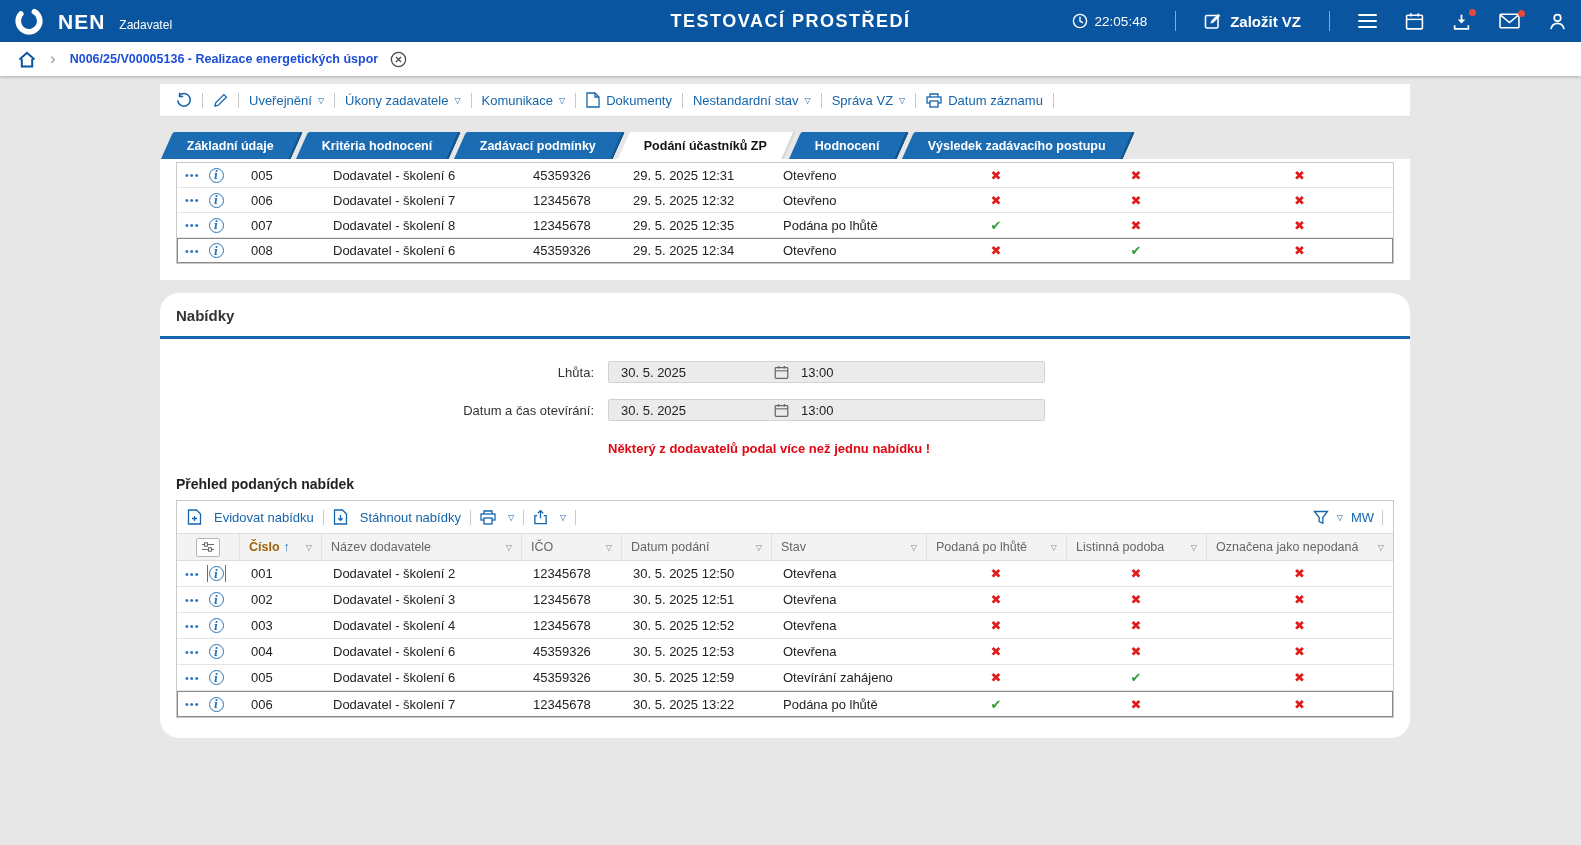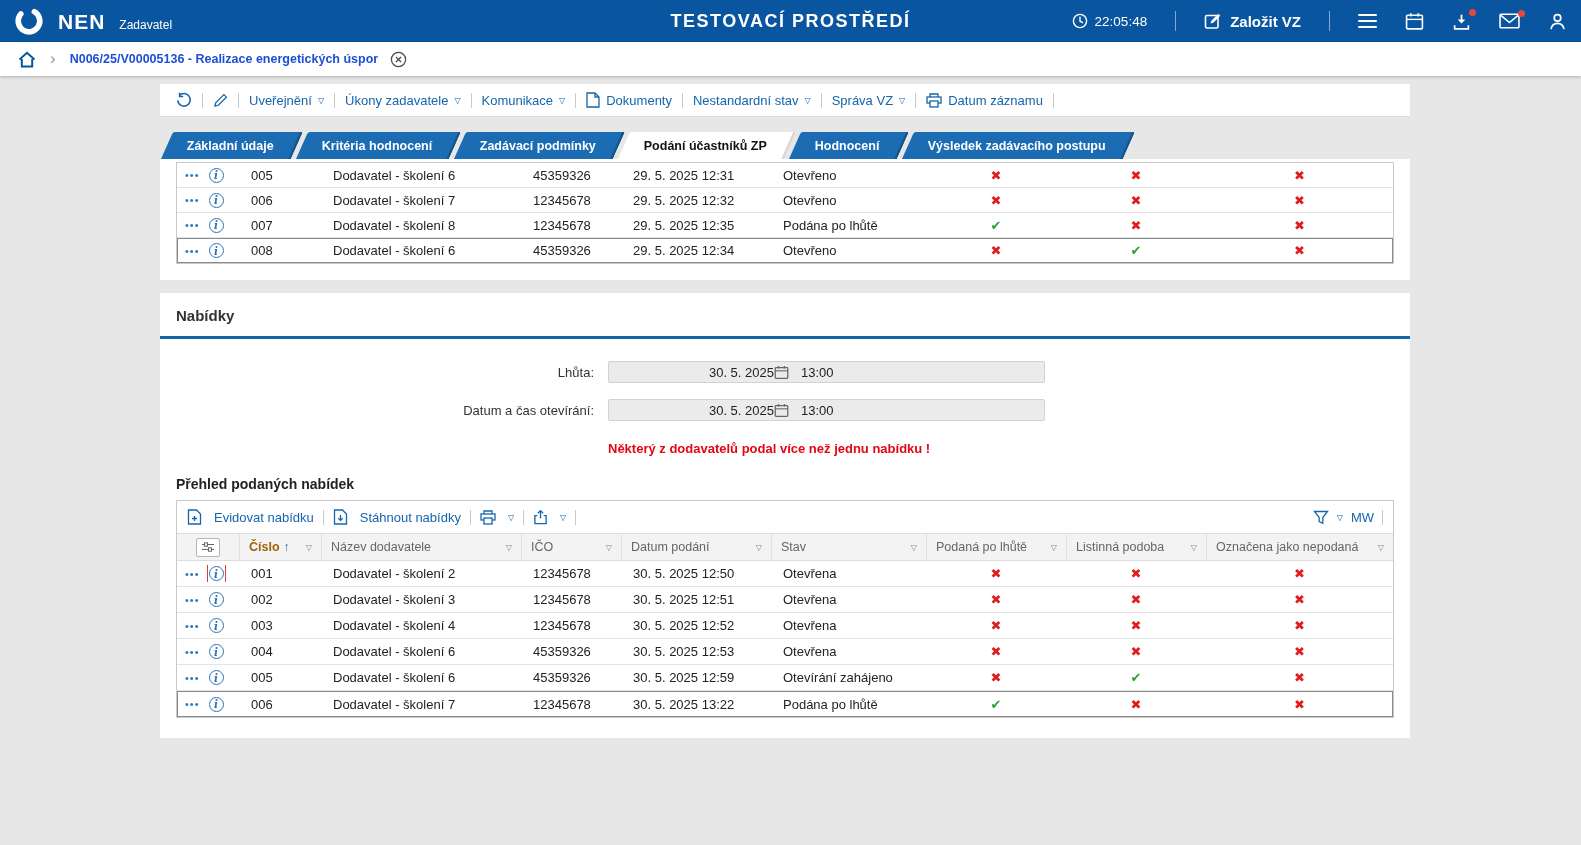--- a/index.html
+++ b/index.html
@@ -42,21 +42,21 @@
   
   .tabs { display:flex; gap:5px; margin-top:15px; height:27px; padding-left:7px; }
   .tab { background:#1c6cb4; transform:skewX(-24deg); display:flex; align-items:center; padding:0 20px; border-radius:2px 2px 0 0; border-right:3px solid #145689; cursor:pointer; }
   .tab span { transform:skewX(24deg); color:#fff; font-weight:bold; font-size:12.5px; white-space:nowrap; }
   .tab.active { background:#fff; border-right-color:#d8d8d8; }
   .tab.active span { color:#111; }
 
   
   .block { background:#fff; }
   .block1 { padding:3px 16px 16px; }
-  .block2 { margin-top:13px; padding:8px 16px 20px; }
+  .block2 { margin-top:13px; padding:8px 16px 20px;border-radius:19px; }
 
   
   .tcard { border:1px solid #c9c9c9; background:#fff; }
   .grid { display:grid; grid-template-columns:62px 82px 200px 100px 150px 155px 140px 140px 1fr; }
   .trow { height:25px; align-items:center; border-bottom:1px solid #e4e4e4; font-size:13px; background:#fff; }
   .offers-card .trow { height:26px; }
   .trow:last-child { border-bottom:none; }
   .trow.sel { box-shadow:inset 0 0 0 1px #8a8a8a; }
   .cell { padding:0 12px; white-space:nowrap; overflow:hidden; }
   .cell.act { display:flex; align-items:center; gap:8px; padding:0 0 0 8px; }
@@ -69,21 +69,21 @@
   .mk.ok { color:#2e9e35; }
   .mk.no { color:#e21b1b; font-weight:bold; }
 
   
   .section-title { font-size:15px; font-weight:bold; color:#333; padding:6px 0 12px; }
   .section-rule { height:3px; background:#1565ad; margin:0 -16px; }
   .formarea { margin-top:22px; }
   .form-row { display:flex; align-items:center; margin-bottom:16px; }
   .form-label { width:432px; text-align:right; padding-right:14px; color:#333; }
   .dt-field { width:437px; height:22px; background:#ebebeb; border:1px solid #d2d2d2; display:flex; align-items:center; border-radius:2px; }
-  .dt-date { flex:0 0 165px; padding-left:12px; color:#222;text-align:right; }
+  .dt-date { flex:0 0 165px; padding-left:12px; color:#222; }
   .dt-cal { display:flex; }
   .dt-time { padding-left:12px; color:#222; }
   .invite-btn { margin-left:432px; margin-top:22px; width:437px; height:22px; background:#fff; border:1px solid #c9c9c9; border-radius:2px; color:#1565ad; font-size:13px; font-family:inherit; display:flex; align-items:center; justify-content:center; cursor:pointer; }
   .warning { margin-left:432px; margin-top:20px; color:#e30613; font-weight:bold; }
   .note { margin-left:432px; margin-top:14px; width:437px; text-align:justify; color:#3c3c3c; line-height:1.5; }
 
   
   .list-title { margin-top:20px; font-weight:bold; font-size:14px; color:#222; }
   .offers-card { margin-top:8px; border:1px solid #c9c9c9; background:#fff; }
   .card-toolbar { display:flex; align-items:center; gap:9px; padding:8px 10px; color:#1565ad; }

